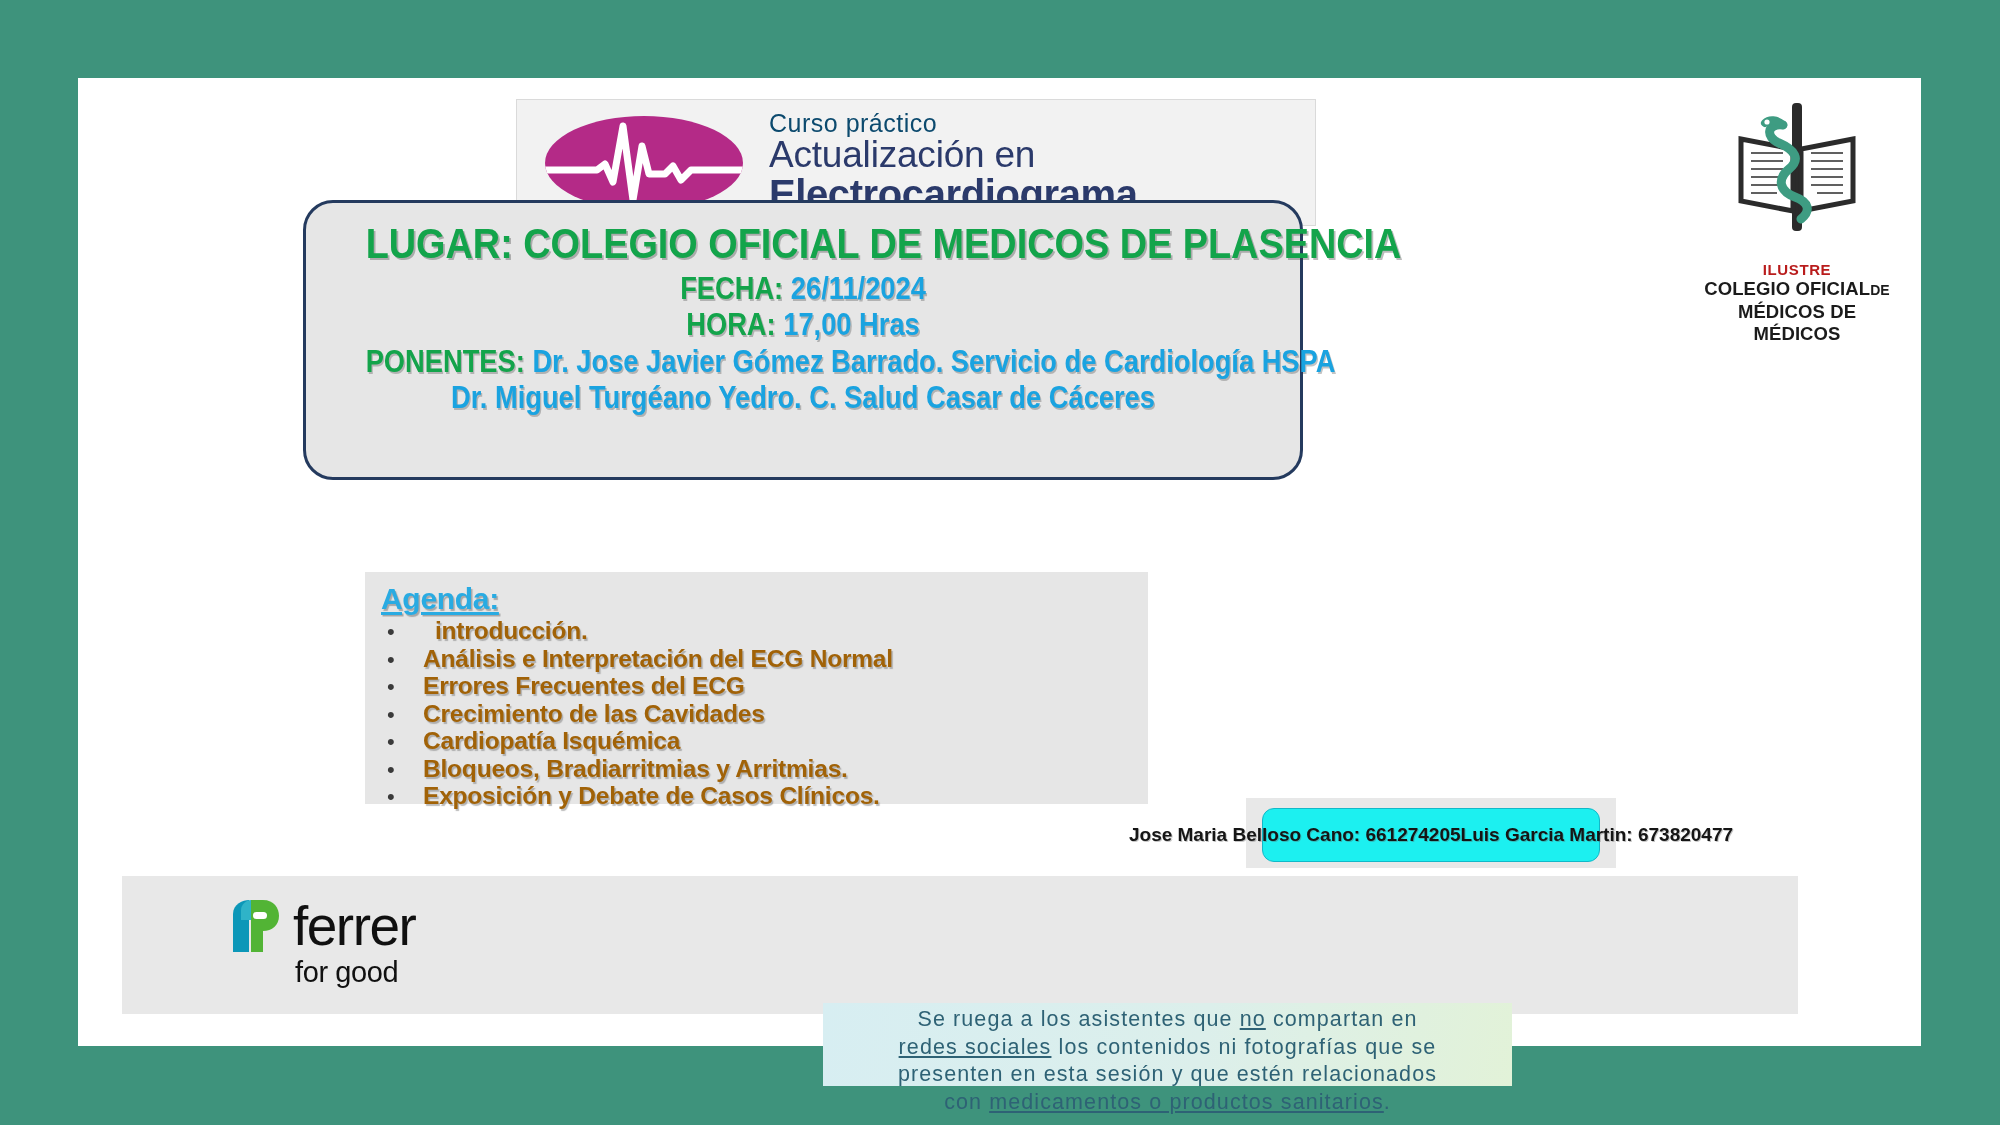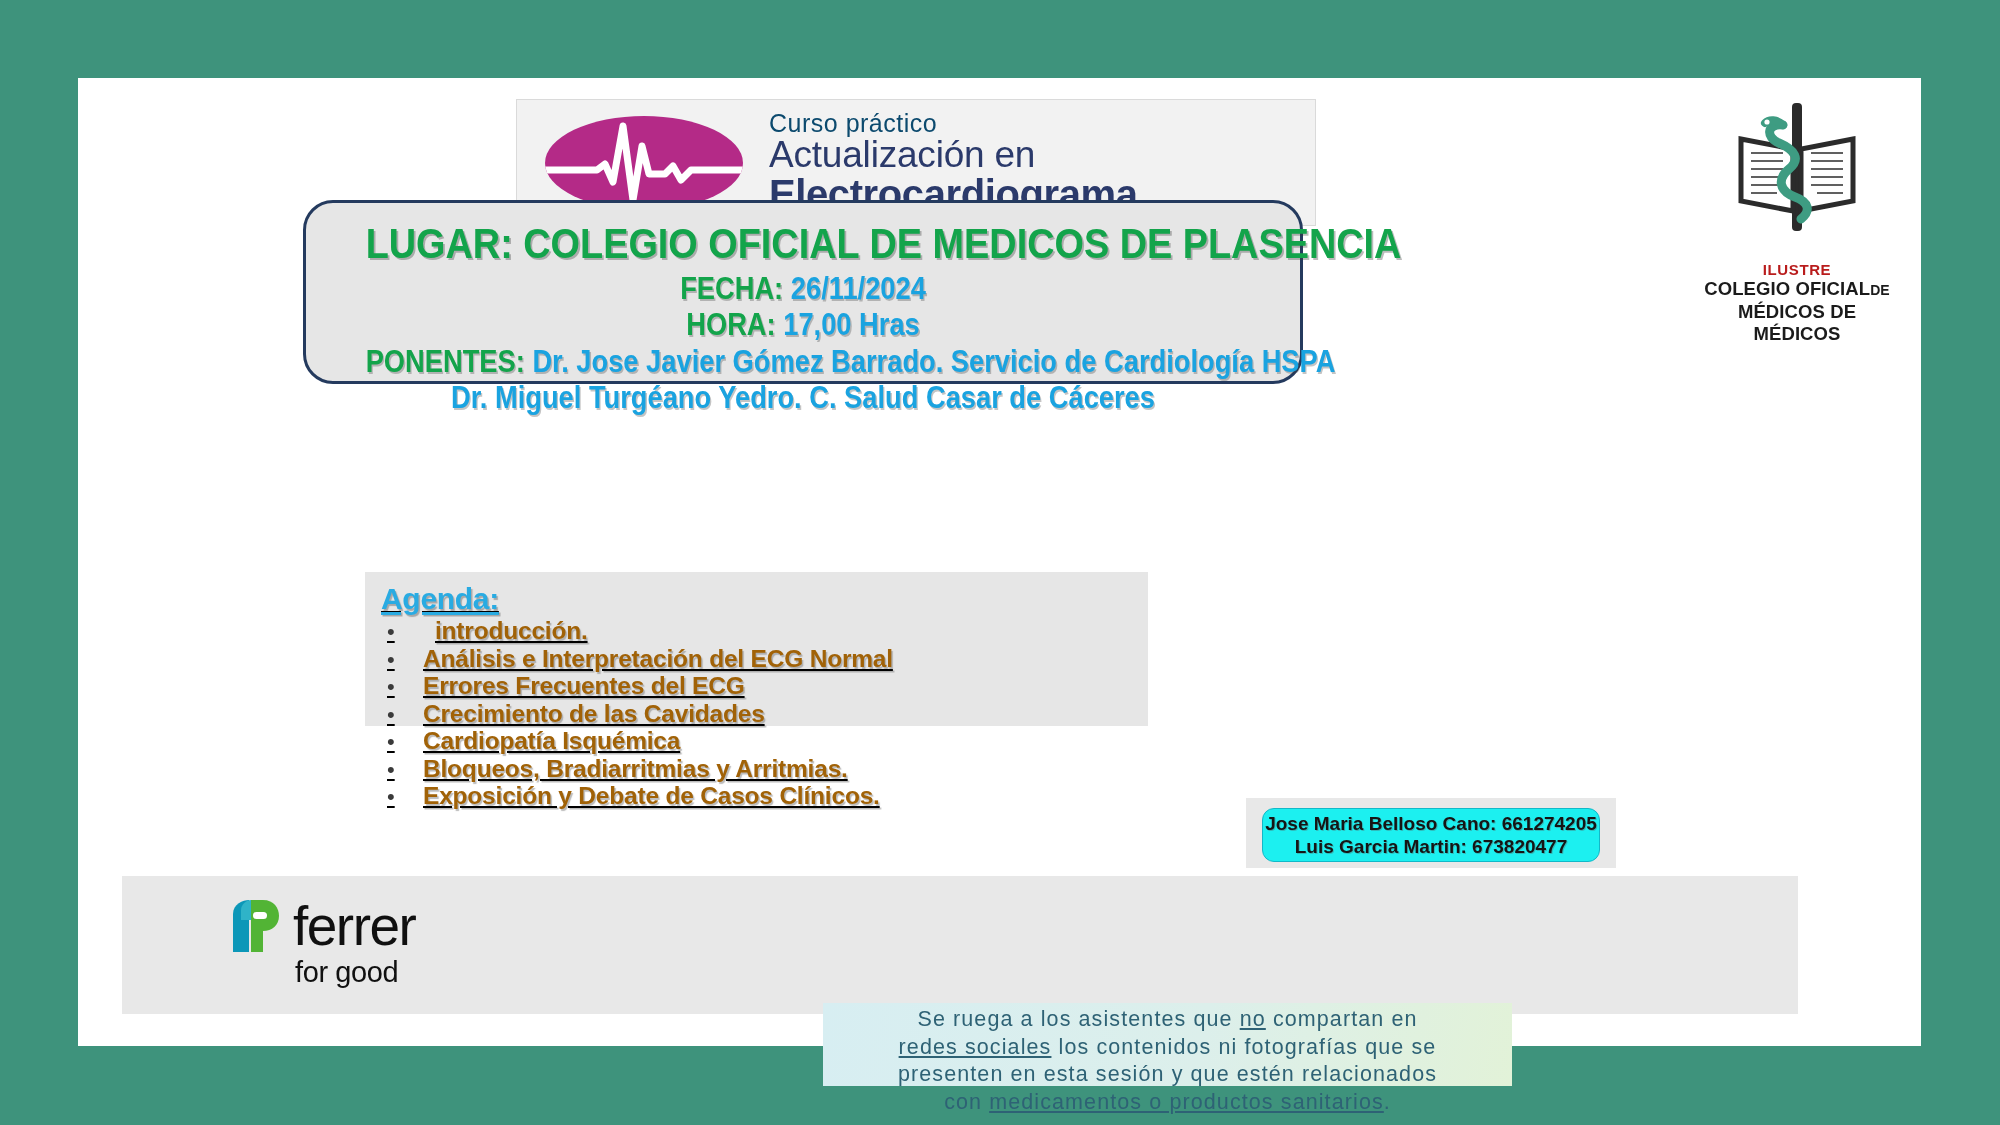--- a/index.html
+++ b/index.html
@@ -99,21 +99,21 @@
     line-height: 1.22;
   }
   .emblem-small { font-size: 14px; }
 
   
   #info-box {
     position: absolute;
     left: 225px;
     top: 122px;
     width: 1000px;
-    height: 184px;
+    height: 280px;
     background: #E6E6E6;
     border: 3px solid #243A5E;
     border-radius: 30px;
     box-sizing: border-box;
     padding-top: 15px;
     text-align: center;
   }
   .info-line {
     font-family: "Liberation Sans Narrow", "Liberation Sans", sans-serif;
     font-weight: bold;
@@ -137,25 +137,24 @@
     color: #1AA3E0;
     text-shadow: 1.5px 1.5px 0 rgba(60,60,60,.3);
   }
 
   
   #agenda-panel {
     position: absolute;
     left: 287px;
     top: 494px;
     width: 783px;
-    height: 154px;
+    height: 232px;
     background: #E6E6E6;
     padding: 10px 16px 0 16px;
     box-sizing: border-box;
-    text-decoration: underline;
   }
   #agenda-title {
     font-size: 30px;
     font-weight: bold;
     color: #29ABE2;
     text-decoration: underline;
     text-underline-offset: 3px;
     text-shadow: 1.5px 1.5px 1px rgba(90,90,90,.45);
     letter-spacing: -0.3px;
     margin-bottom: 2px;
@@ -197,21 +196,21 @@
     position: absolute;
     left: 16px;
     top: 10px;
     width: 338px;
     height: 54px;
     background: #1CF0F0;
     border: 1px solid #12B8C8;
     border-radius: 12px;
     box-sizing: border-box;
     display: flex;
-    flex-direction: column;
+    flex-direction: row;
     align-items: center;
     justify-content: center;
   }
   .contact-line {
     font-size: 19px;
     font-weight: bold;
     color: #151515;
     line-height: 1.22;
     white-space: nowrap;
     text-shadow: 1px 1px 0 rgba(90,90,90,.35);

